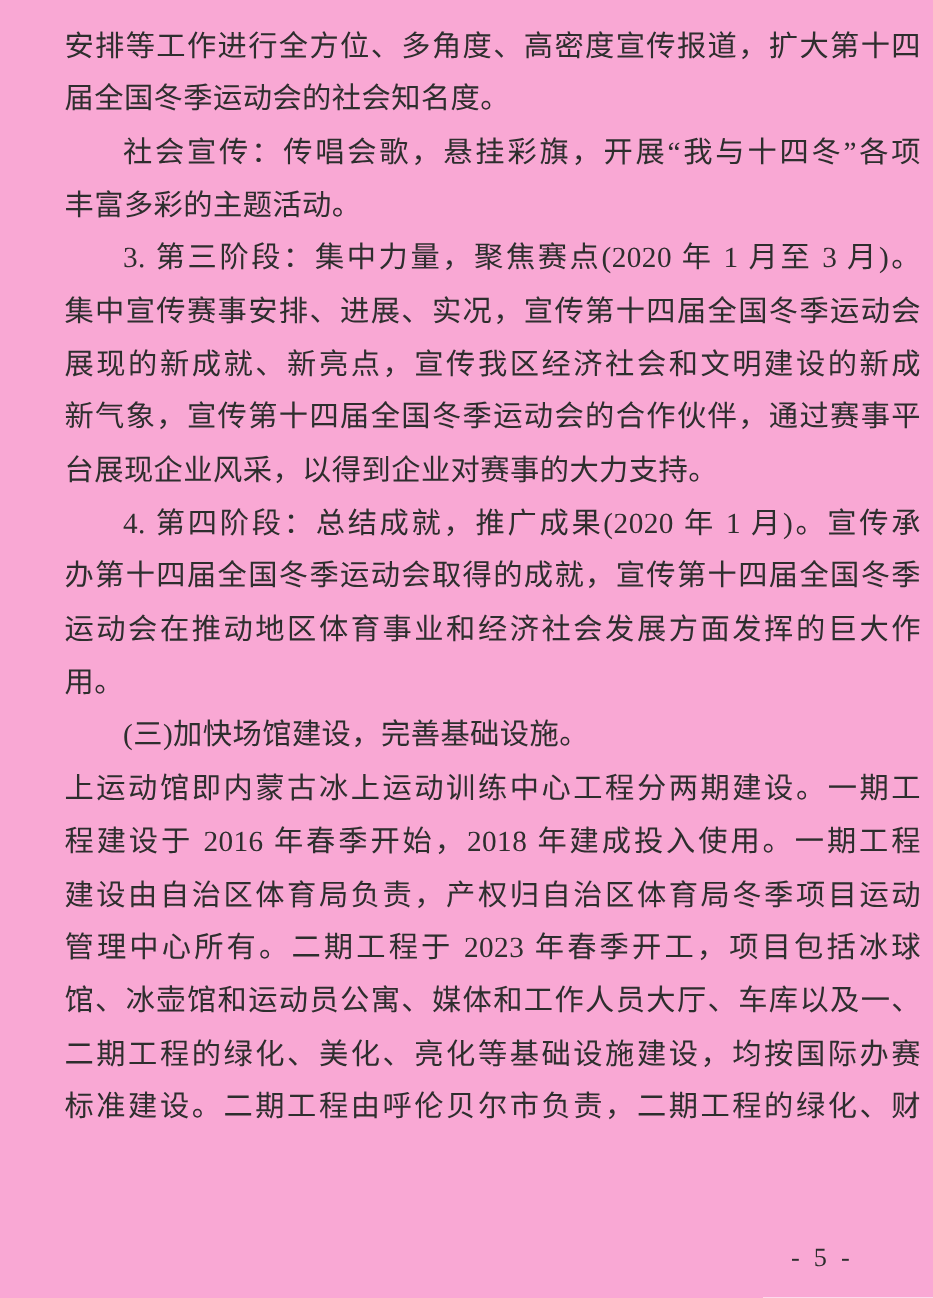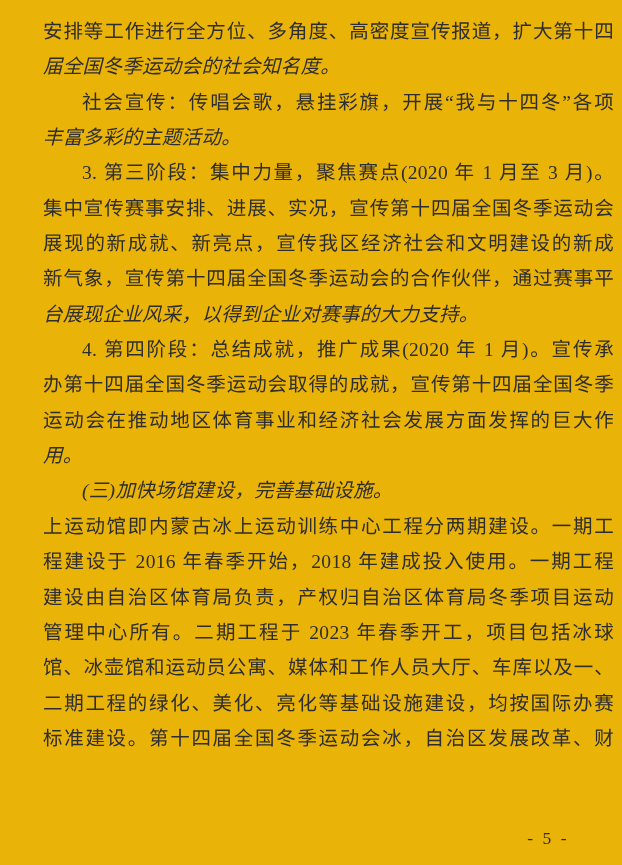--- a/index.html
+++ b/index.html
@@ -4,21 +4,21 @@
 <style>
   * { margin: 0; padding: 0; box-sizing: border-box; }
   html, body {
     width: 622px; height: 865px;
     background: #ffffff;
     font-family: "Liberation Serif", "DejaVu Serif", serif;
   }
   .page {
     position: relative;
     width: 622px; height: 865px;
-    background: #eab308;
+    background: #f9a8d4;
     color: #2e2e2e;
     overflow: hidden;
   }
   .text-body {
     position: absolute;
     left: 43px;
     top: 14px;
     width: 571px;
   }
   .line {
@@ -28,21 +28,20 @@
     letter-spacing: 0.3px;
     white-space: normal;
     overflow: hidden;
     text-align: justify;
     text-align-last: justify;
     text-justify: inter-character;
   }
   .line.short {
     text-align: left;
     text-align-last: left;
-    font-style: italic;
   }
   .line.indent {
     text-indent: 2em;
   }
   .page-number {
     position: absolute;
     top: 826px;
     right: 53px;
     font-size: 17.5px;
     line-height: 24px;
@@ -68,16 +67,16 @@
     <div class="line fill">办第十四届全国冬季运动会取得的成就，宣传第十四届全国冬季</div>
     <div class="line fill">运动会在推动地区体育事业和经济社会发展方面发挥的巨大作</div>
     <div class="line short">用。</div>
     <div class="line indent short">(三)加快场馆建设，完善基础设施。</div>
     <div class="line fill">上运动馆即内蒙古冰上运动训练中心工程分两期建设。一期工</div>
     <div class="line fill">程建设于 2016 年春季开始，2018 年建成投入使用。一期工程</div>
     <div class="line fill">建设由自治区体育局负责，产权归自治区体育局冬季项目运动</div>
     <div class="line fill">管理中心所有。二期工程于 2023 年春季开工，项目包括冰球</div>
     <div class="line fill">馆、冰壶馆和运动员公寓、媒体和工作人员大厅、车库以及一、</div>
     <div class="line fill">二期工程的绿化、美化、亮化等基础设施建设，均按国际办赛</div>
-    <div class="line fill">标准建设。第十四届全国冬季运动会冰，自治区发展改革、财</div>
+    <div class="line fill">标准建设。二期工程由呼伦贝尔市负责，二期工程的绿化、财</div>
   </div>
   <div class="page-number">- 5 -</div>
 </div>
 
 </body></html>

